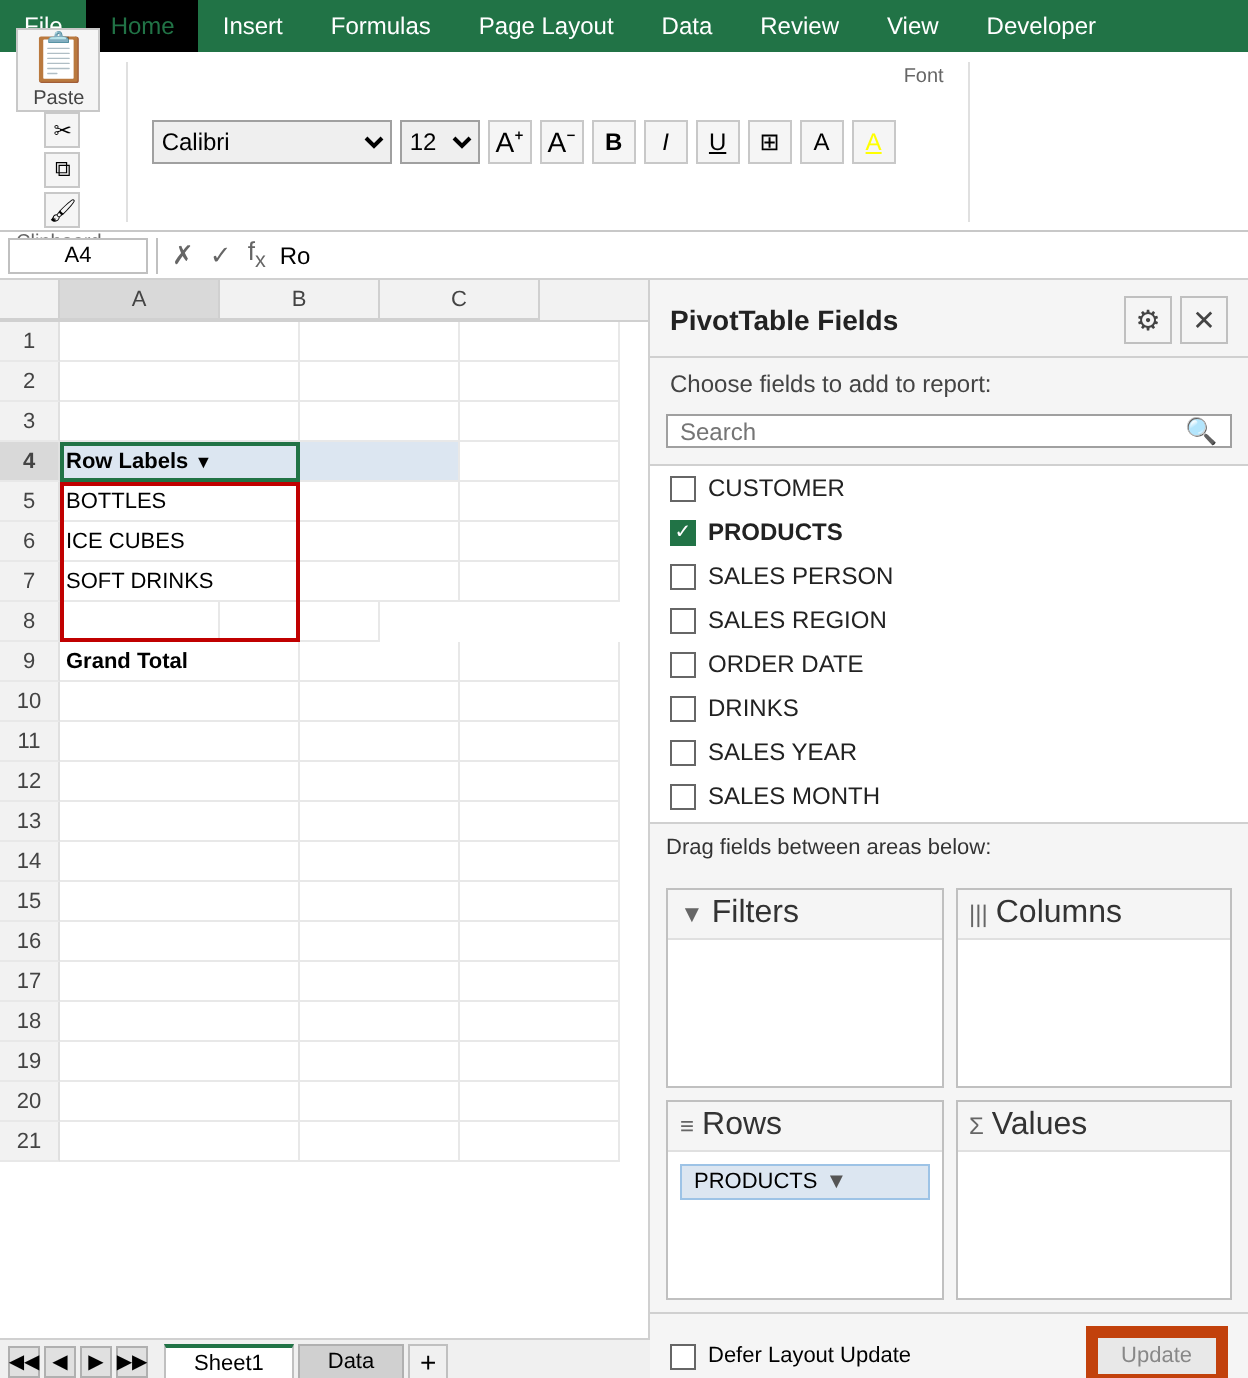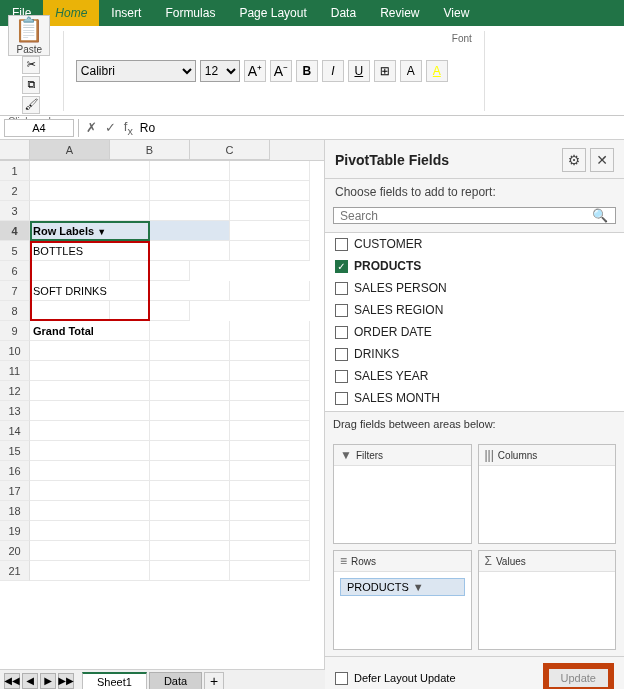--- a/index.html
+++ b/index.html
@@ -1,19 +1,19 @@
 <!DOCTYPE html>
 <html><head>
   <meta charset="utf-8">
   <style>
     * { box-sizing: border-box; margin: 0; padding: 0; }
     body { font-family: 'Segoe UI', Arial, sans-serif; font-size: 12px; background: #f0f0f0; width: 624px; height: 689px; overflow: hidden; }
     .ribbon-tabs { display: flex; background: #217346; height: 26px; }
     .ribbon-tab { color: white; padding: 4px 12px; font-size: 12px; cursor: pointer; display: flex; align-items: center; }
-    .ribbon-tab.active { background: #eab308; color: #217346; font-style: italic; }
+    .ribbon-tab.active { background: #000000; color: #217346; }
     .ribbon-content { background: #ffffff; padding: 4px 8px; height: 90px; border-bottom: 1px solid #c8c8c8; display: flex; align-items: center; gap: 12px; }
 
     
     .ribbon-section { display: flex; flex-direction: column; align-items: center; border-right: 1px solid #e0e0e0; padding-right: 12px; height: 80px; justify-content: center; }
     .paste-btn { width: 42px; height: 48px; background: #f5f5f5; border: 1px solid #c8c8c8; display: flex; flex-direction: column; align-items: center; justify-content: center; cursor: pointer; font-size: 10px; color: #444; }
     .ribbon-section-label { font-size: 10px; color: #666; margin-top: 2px; }
 
     
     .font-section { display: flex; flex-direction: row; gap: 4px; border-right: 1px solid #e0e0e0; padding-right: 12px; height: 80px; justify-content: center; }
     .font-row { display: flex; align-items: center; gap: 4px; }
@@ -72,21 +72,21 @@
     .field-label { font-size: 12px; color: #222; }
     .field-label.checked { font-weight: bold; }
 
     
     .drag-section { padding: 6px 8px 4px; }
     .drag-section-title { font-size: 11px; color: #333; font-weight: 500; margin-bottom: 4px; }
     .drag-areas { display: grid; grid-template-columns: 1fr 1fr; gap: 6px; padding: 6px 8px; flex: 1; }
     .drag-area { background: white; border: 1px solid #c0c0c0; display: flex; flex-direction: column; min-height: 100px; }
     .drag-area-header { display: flex; align-items: center; padding: 3px 6px; border-bottom: 1px solid #e0e0e0; background: #f5f5f5; gap: 4px; }
     .drag-area-icon { font-size: 12px; color: #666; }
-    .drag-area-label { font-size: 10px; color: #333; }
+    .drag-area-label { font-size: 16px; color: #333; }
     .drag-area-content { flex: 1; padding: 4px; }
     .drag-chip { display: flex; align-items: center; background: #dce6f1; border: 1px solid #9dc3e6; padding: 2px 6px; font-size: 11px; margin: 2px; gap: 4px; }
     .drag-chip-dropdown { cursor: pointer; color: #555; }
 
     
     .pivot-panel-footer { border-top: 1px solid #d0d0d0; padding: 6px 10px; display: flex; align-items: center; justify-content: space-between; background: #f5f5f5; }
     .defer-checkbox { display: flex; align-items: center; gap: 6px; font-size: 11px; }
     .defer-box { width: 13px; height: 13px; border: 1px solid #666; background: white; }
     .update-btn { background: #e8e8e8; border: 6px solid #c2410c; padding: 3px 12px; font-size: 11px; color: #888; cursor: default; }
 
@@ -105,20 +105,21 @@
 
 <div class="ribbon-tabs">
   <span class="ribbon-tab">File</span>
   <span class="ribbon-tab active">Home</span>
   <span class="ribbon-tab">Insert</span>
   <span class="ribbon-tab">Formulas</span>
   <span class="ribbon-tab">Page Layout</span>
   <span class="ribbon-tab">Data</span>
   <span class="ribbon-tab">Review</span>
   <span class="ribbon-tab">View</span>
+  <span class="ribbon-tab">Developer</span>
 </div>
 
 <div class="ribbon-content">
 
   <div class="ribbon-section">
     <div class="paste-btn">
       <span style="font-size:24px;">📋</span>
       <span style="font-size:10px;">Paste</span>
     </div>
     <div style="display:flex;flex-direction:column;gap:2px;margin-left:4px;">
@@ -210,20 +211,21 @@
 
       <div class="spreadsheet-row">
         <div class="row-num">5</div>
         <div class="cell col-a">BOTTLES</div>
         <div class="cell col-b"></div>
         <div class="cell col-c"></div>
       </div>
 
       <div class="spreadsheet-row">
         <div class="row-num">6</div>
+        <div class="cell col-a">ICE CUBES</div>
         <div class="cell col-b"></div>
         <div class="cell col-c"></div>
       </div>
 
       <div class="spreadsheet-row">
         <div class="row-num">7</div>
         <div class="cell col-a">SOFT DRINKS</div>
         <div class="cell col-b"></div>
         <div class="cell col-c"></div>
       </div>

